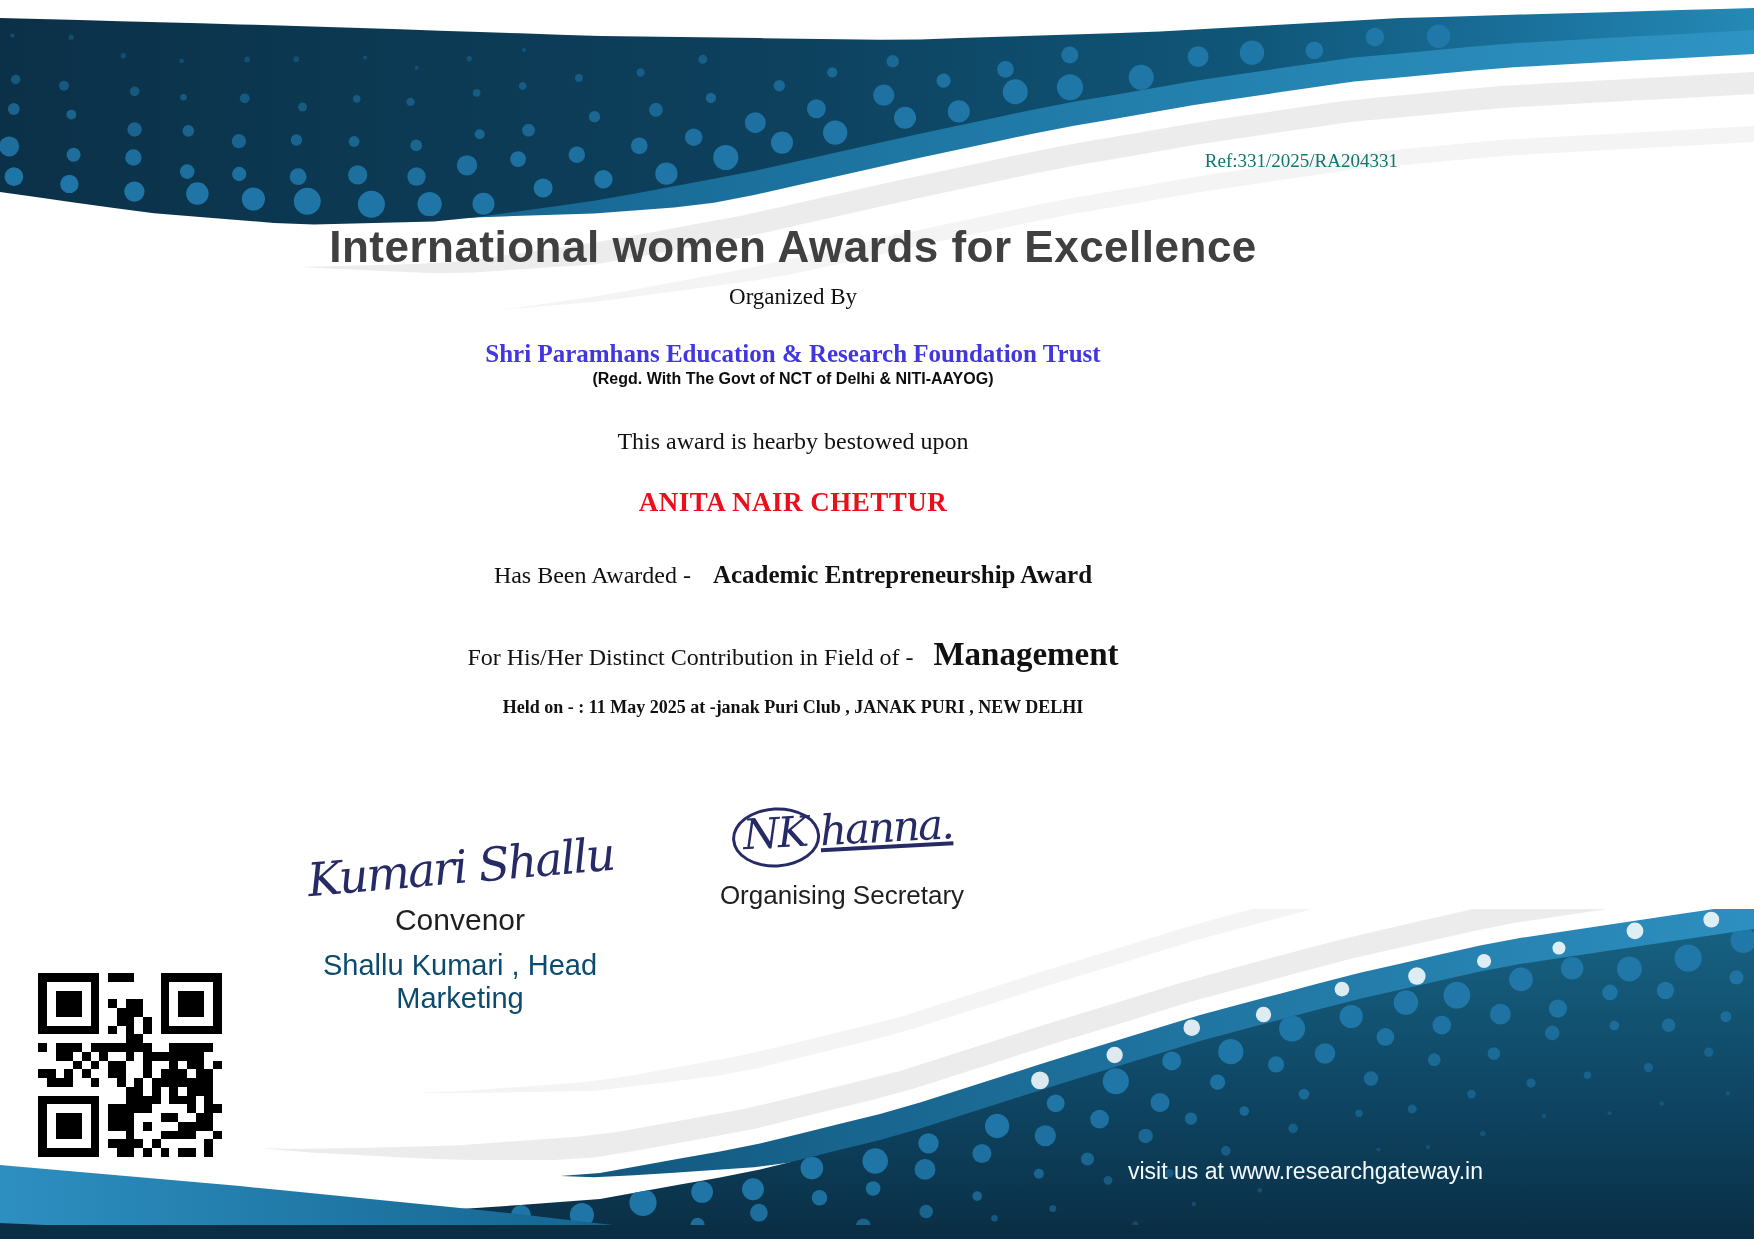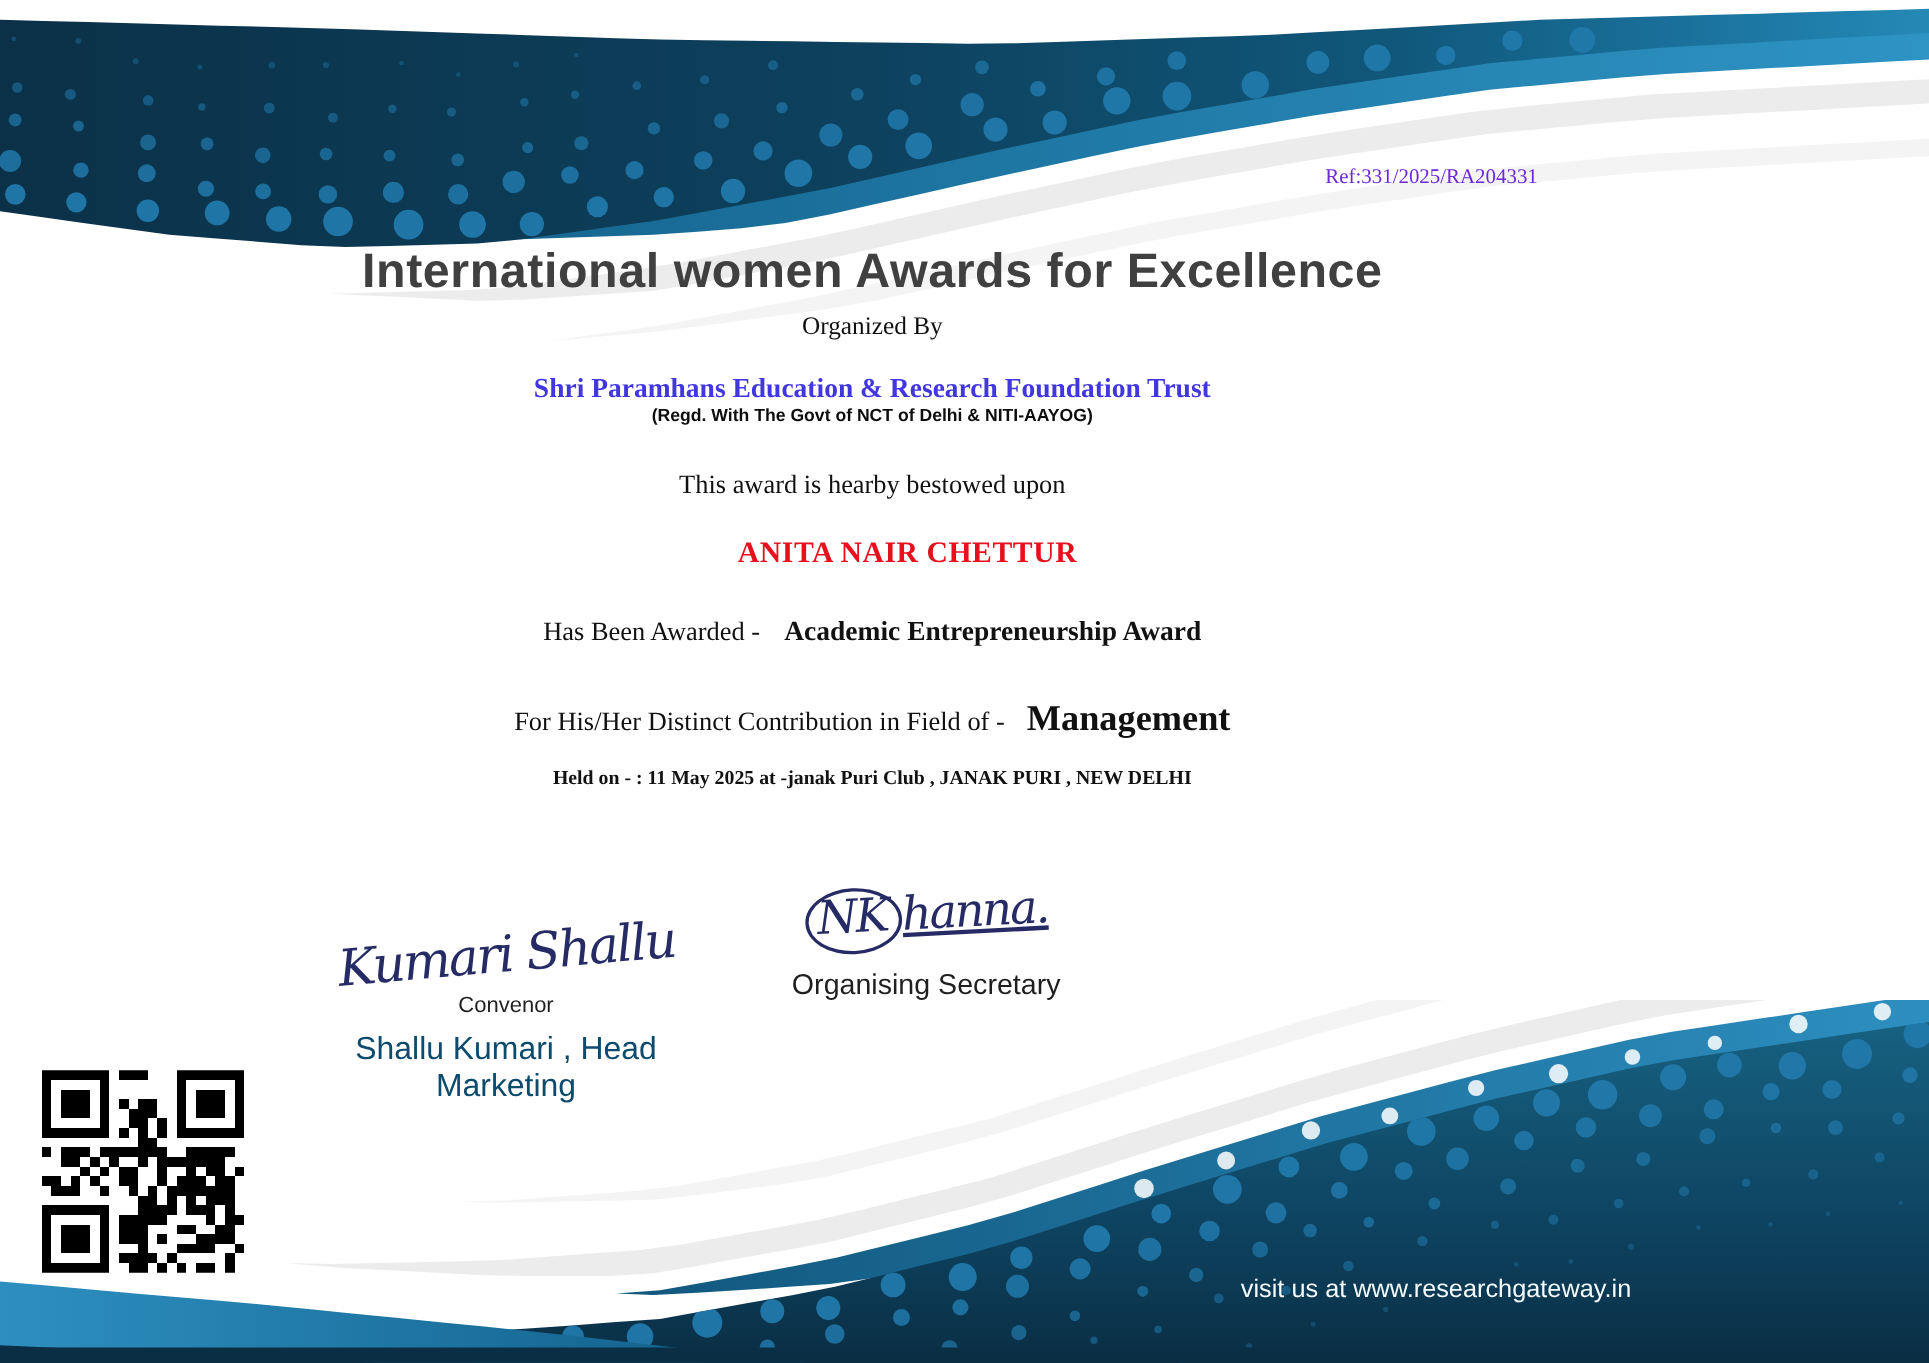--- a/index.html
+++ b/index.html
@@ -5,36 +5,36 @@
   html,body{margin:0;padding:0;background:#fff;}
   .certificate{
     position:relative;width:1754px;height:1239px;background:#ffffff;
     overflow:hidden;font-family:"Liberation Serif",serif;color:#111;
   }
   svg.deco{position:absolute;left:0;z-index:1;display:block;}
   #topWave{top:0;}
   #bottomWave{bottom:0;}
   .layer{position:absolute;z-index:2;}
   .ref-number{
-    top:150px;right:356px;font-size:19px;color:#6d28d9;
+    top:150px;right:356px;font-size:19px;color:#0f766e;
     font-family:"Liberation Serif",serif;
   }
   .cline{position:absolute;left:0;width:1586px;text-align:center;z-index:2;}
   .title{
     top:222px;font-family:"Liberation Sans",sans-serif;font-weight:600;
     font-size:44px;color:#404040;letter-spacing:.5px;
   }
   .organized-by{top:284px;font-size:23px;color:#101010;}
   .org-name{top:340px;font-size:25px;font-weight:bold;color:#4236e0;}
   .org-reg{
     top:370px;font-family:"Liberation Sans",sans-serif;font-weight:bold;
     font-size:16px;color:#0d0d0d;
   }
   .bestow{top:428px;font-size:24px;}
-  .recipient{top:487px;font-size:27px;font-weight:bold;color:#e8101c;letter-spacing:.5px;padding-left:32px;}
+  .recipient{top:487px;font-size:27px;font-weight:bold;color:#e8101c;letter-spacing:.5px;}
   .awarded{top:561px;font-size:24px;}
   .awarded b{font-size:25px;margin-left:16px;}
   .field{top:636px;font-size:24px;}
   .field b{font-size:33px;margin-left:20px;}
   .held{top:697px;font-size:18px;font-weight:bold;}
   .sig-block{position:absolute;text-align:center;z-index:2;}
   .sig1{left:278px;top:842px;width:364px;}
   .sig2{left:672px;top:804px;width:340px;}
   .sig-script{
     font-family:"DejaVu Serif",serif;font-style:italic;color:#262b66;
@@ -42,21 +42,21 @@
     letter-spacing:-2px;line-height:1.1;
   }
   .sig2 .sig-script{font-size:42px;transform:rotate(-3deg);}
   .nk-circle{
     display:inline-block;border:3px solid #262b66;border-radius:50%;
     padding:6px 10px 14px 8px;line-height:.8;
   }
   .sig-rest{text-decoration:underline;}
   .sig-role{
     font-family:"Liberation Sans",sans-serif;color:#1f1f1f;
-    font-size:20px;margin-top:10px;
+    font-size:30px;margin-top:10px;
   }
   .sig2 .sig-role{font-size:26px;margin-top:16px;}
   .sig-person{
     font-family:"Liberation Sans",sans-serif;color:#0c4a6e;
     font-size:29px;margin-top:12px;
   }
   .visit{
     position:absolute;left:1128px;top:1158px;z-index:3;
     font-family:"Liberation Sans",sans-serif;font-size:23px;color:#f4fbff;
   }

